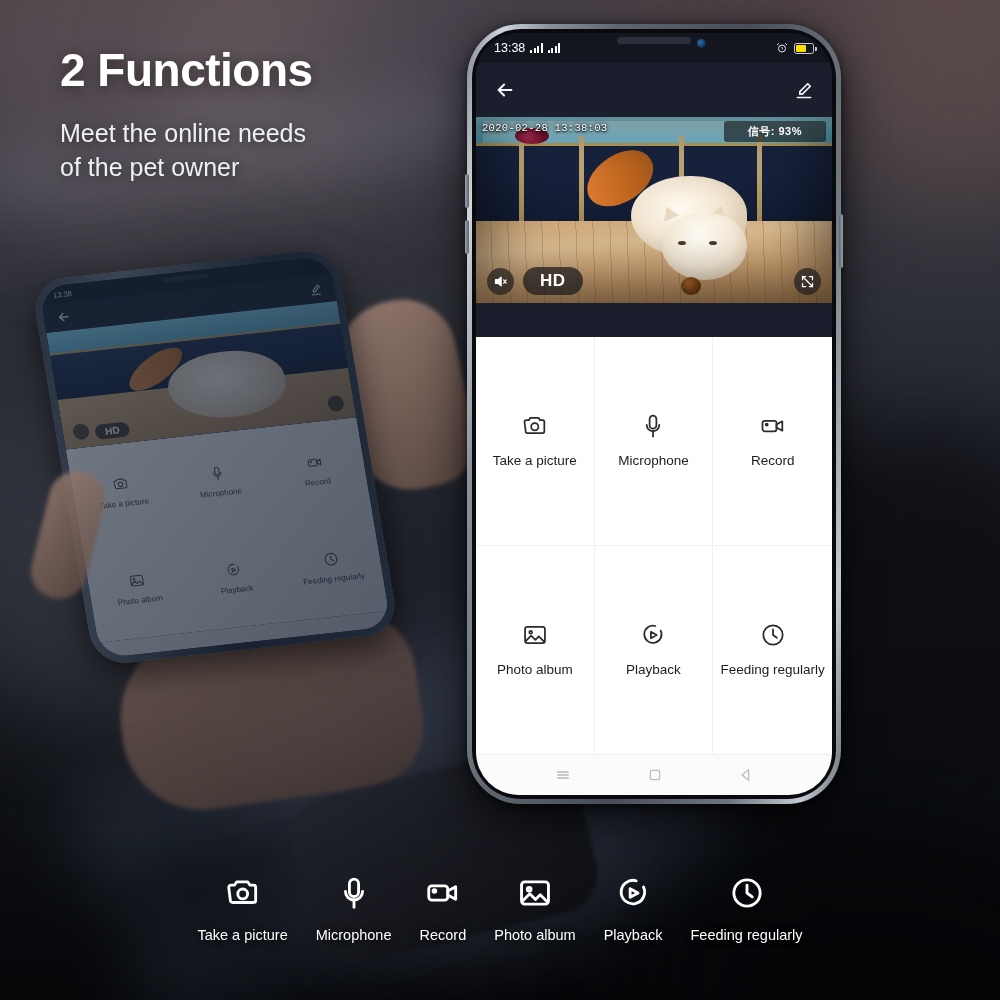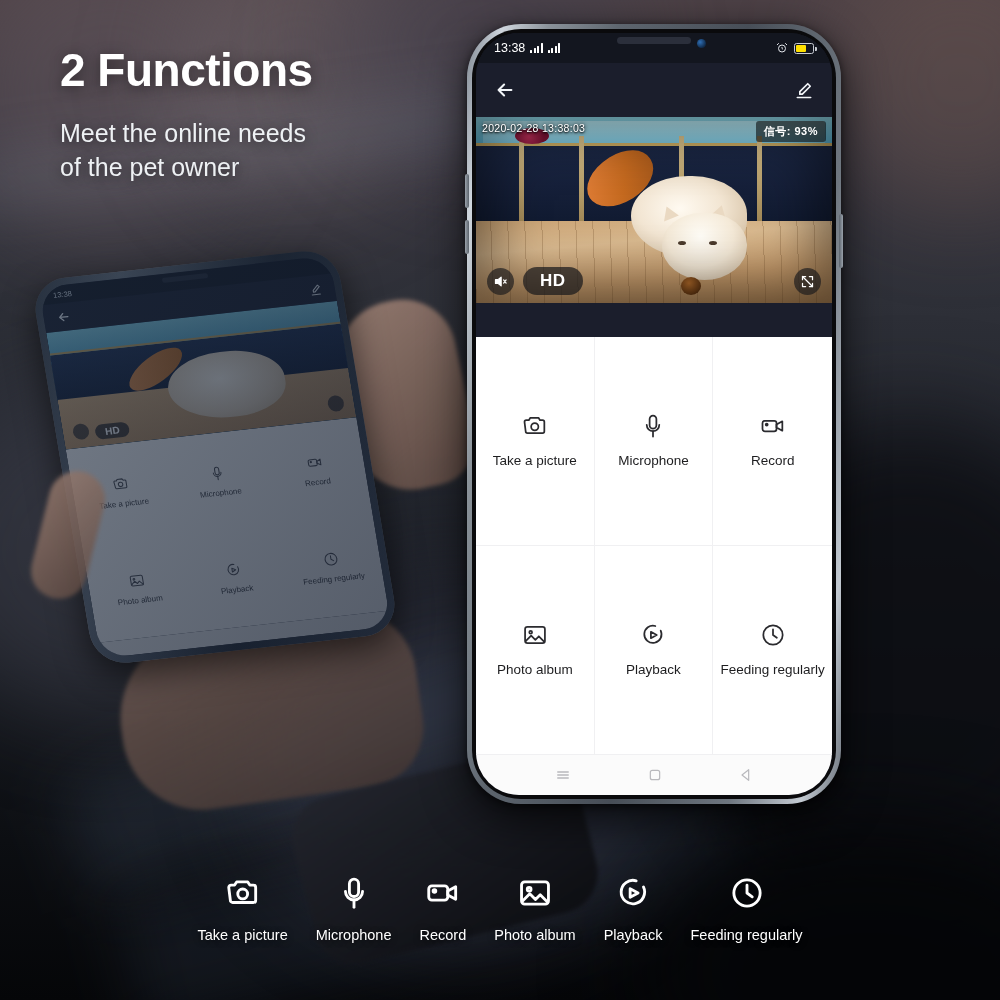--- a/index.html
+++ b/index.html
@@ -181,25 +181,25 @@
   }
   .vvig {
     position:absolute; inset:0;
     box-shadow:inset 0 0 54px 18px rgba(0,0,0,.45);
     pointer-events:none;
   }
 
   .timestamp {
     position:absolute; left:6px; top:5px; font-size:10.5px; color:#fff;
     letter-spacing:.3px; text-shadow:0 0 4px #000,0 1px 2px #000;
-    font-family:Liberation Sans, sans-serif;
+    font-family:Liberation Mono, monospace;
   }
   .sigbadge {
     position:absolute; right:6px; top:4px; background:rgba(0,0,0,.55);
-    color:#fff; font-size:11px; padding:3px 8px; border-radius:3px;
+    color:#fff; font-size:11px; padding:3px 24px; border-radius:3px;
     font-weight:bold; letter-spacing:.5px;
   }
   .vctl { position:absolute; left:0; right:0; bottom:8px; display:flex;
     align-items:center; padding:0 11px; }
   .cbtn {
     width:27px; height:27px; border-radius:50%; background:rgba(25,25,28,.66);
     display:flex; align-items:center; justify-content:center; color:#fff;
   }
   .hdpill {
     margin-left:9px; background:rgba(25,25,28,.72); color:#fff;

